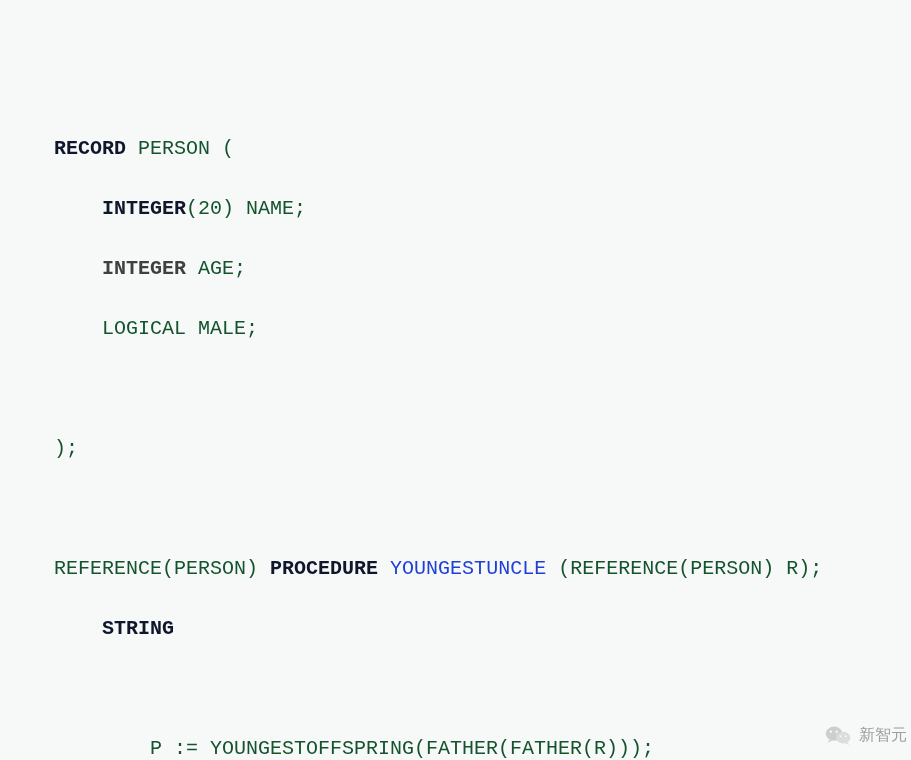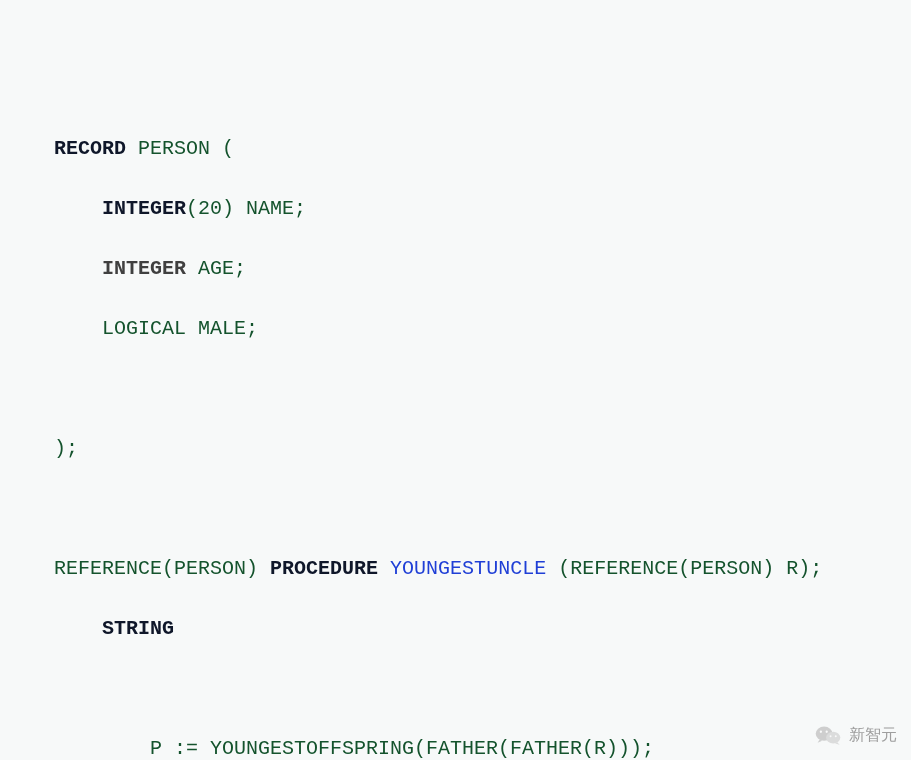--- a/index.html
+++ b/index.html
@@ -21,21 +21,21 @@
   }
   .line { display: block; }
   .kw-green { color: #0f172a; font-weight: bold; }
   .kw-red   { color: #404040; font-weight: bold; }
   .fn       { color: #1f3fd6; margin-top: 32px; }
   .txt      { color: #14532d; }
 
   
   .attribution {
     position: absolute;
-    right: 14px;
+    right: 4px;
     bottom: 10px;
     display: flex;
     align-items: center;
     gap: 8px;
     font-family: "PingFang SC","Microsoft YaHei",sans-serif;
     font-size: 16px;
     color: #9e9e9e;
     white-space: nowrap;
   }
   .attribution .wx-icon {

